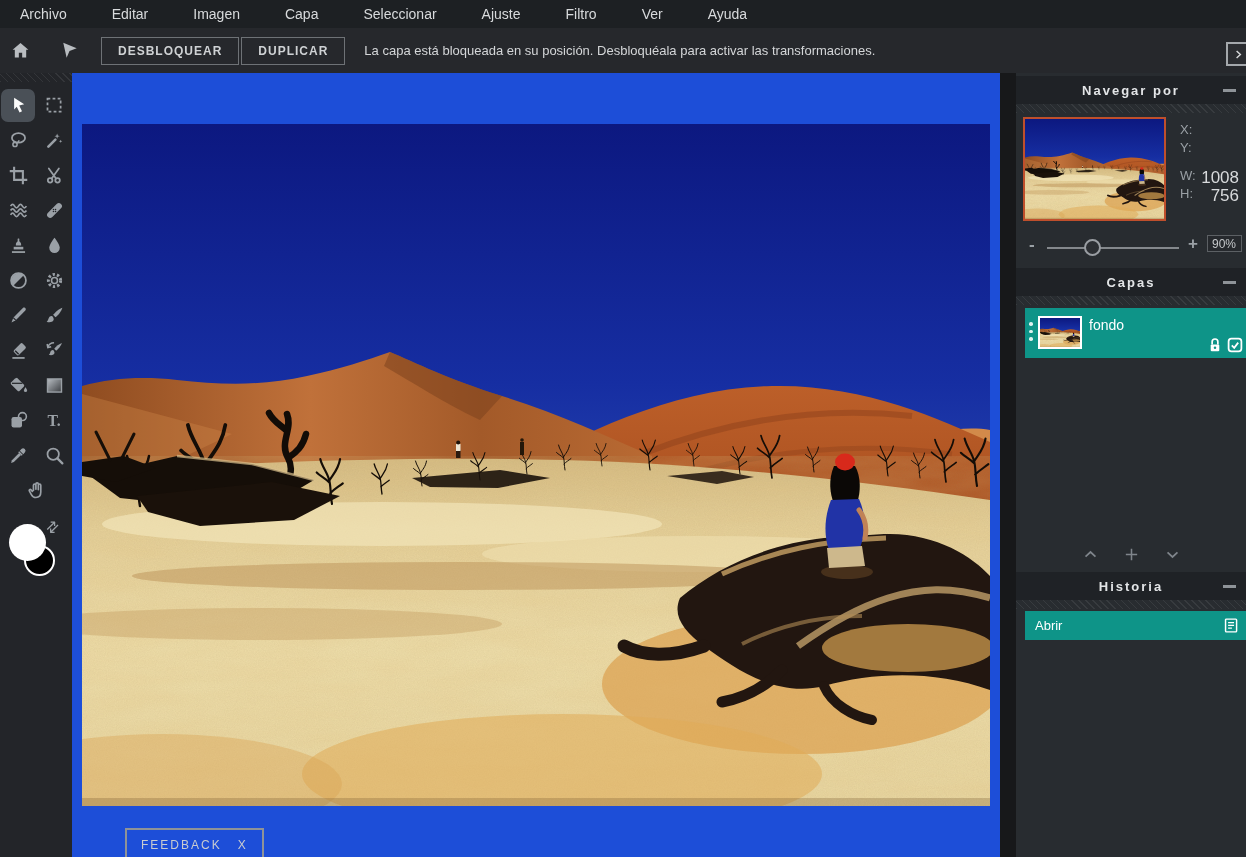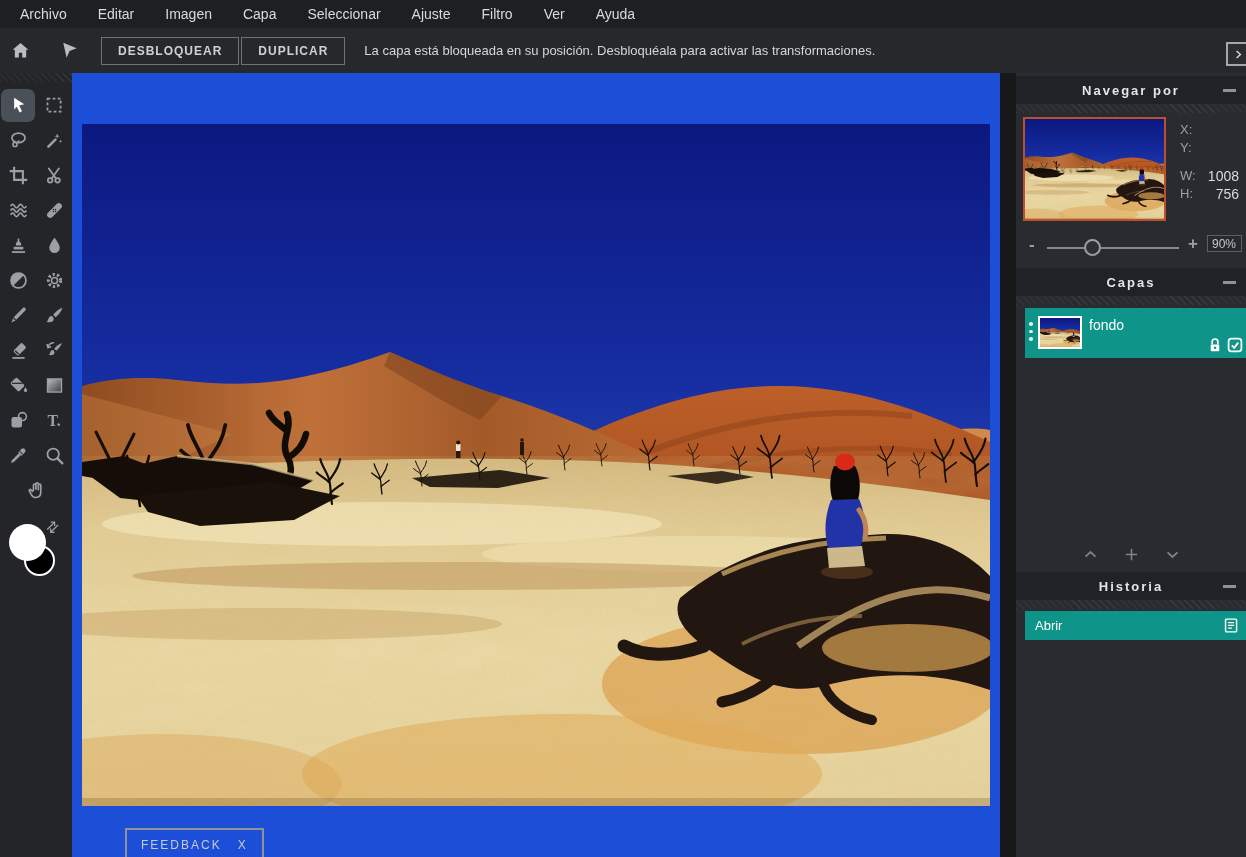--- a/index.html
+++ b/index.html
@@ -1,21 +1,21 @@
 <!DOCTYPE html>
 <html><head>
 <meta charset="utf-8">
 <style>
   * { margin:0; padding:0; box-sizing:border-box; }
   html,body { width:1246px; height:857px; overflow:hidden; background:#17181a;
               font-family:"Liberation Sans", sans-serif; }
 
   
   .menubar { height:28px; background:#1d2023; display:flex; align-items:center;
-             padding-left:20px; gap:31px; }
+             padding-left:20px; gap:45px; }
   .menubar span { color:#d8dadc; font-size:14px; }
 
   
   .topbar { height:45px; background:#26282c; display:flex; align-items:center; position:relative; }
   .topbar .bar-icon { color:#b9bdc1; display:flex; align-items:center; justify-content:center; }
   .icon-home { margin-left:8px; width:24px; }
   .icon-flag { margin-left:24px; width:26px; }
   .tb-btn { border:1px solid #6e7276; background:transparent; color:#cfd2d4;
             font-family:"Liberation Sans",sans-serif; font-size:12px; font-weight:bold;
             letter-spacing:1px; padding:6px 16px; }
@@ -63,21 +63,21 @@
   .p-header { position:absolute; left:0; right:0; height:28px; background:#1f2226;
               display:flex; align-items:center; justify-content:center; }
   .p-header .p-title { color:#e3e5e7; font-size:13px; font-weight:bold; letter-spacing:2px; }
   .collapse { position:absolute; right:10px; top:13px; width:13px; height:3px; background:#8e9398; }
   .p-hatch { position:absolute; left:0; right:0; height:9px;
              background:repeating-linear-gradient(45deg, rgba(255,255,255,0.07) 0 1px, transparent 1px 5px); }
 
   .nav-thumb { position:absolute; left:7px; top:44px; width:143px; height:104px;
                border:2px solid #bf4f2c; background:#000; }
   .nav-lab { position:absolute; left:164px; color:#9aa0a5; font-size:13px; }
-  .nav-val { position:absolute; right:7px; color:#d8dadc; font-size:14px; text-align:center; }
+  .nav-val { position:absolute; right:7px; color:#d8dadc; font-size:17px; text-align:center; }
 
   .zoom-minus,.zoom-plus { position:absolute; color:#9aa0a5; font-size:17px; font-weight:bold; }
   .zoom-track { position:absolute; left:31px; top:174px; width:132px; height:2px; background:#84888c; }
   .zoom-knob  { position:absolute; left:68px; top:166px; width:17px; height:17px; border-radius:50%;
                 border:2px solid #9a9ea3; background:#2c2f33; }
   .zoom-input { position:absolute; right:4px; top:162px; width:35px; height:17px;
                 background:#26292d; border:1px solid #5c6064; color:#c4c7c9;
                 font-family:"Liberation Sans",sans-serif; font-size:12px; padding:1px 4px; }
 
   .layer-row { position:absolute; left:9px; right:0; top:235px; height:50px; background:#0e9488; }

